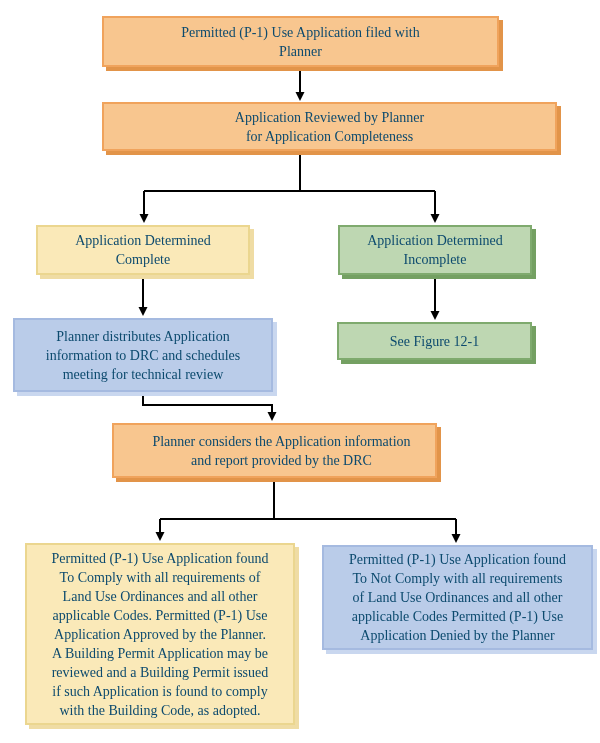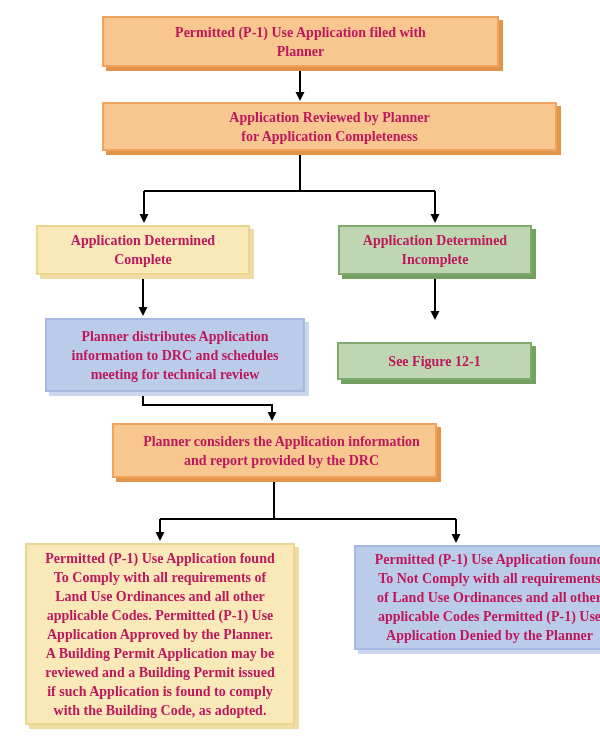--- a/index.html
+++ b/index.html
@@ -29,36 +29,36 @@
   .node {
     position: absolute;
     box-sizing: border-box;
     display: flex;
     align-items: center;
     justify-content: center;
     text-align: center;
     white-space: pre-line;
     font-size: 14px;
     line-height: 19px;
-    font-weight: 700;
-    color: #be185d;
+    font-weight: 400;
+    color: #0c4a6e;
     padding: 2px 4px;
     z-index: 1;
   }
   .node.orange { background: var(--orange-fill); border: 2px solid var(--orange-border); box-shadow: 4px 4px 0 var(--orange-shadow); }
   .node.yellow { background: var(--yellow-fill); border: 2px solid var(--yellow-border); box-shadow: 4px 4px 0 var(--yellow-shadow); }
   .node.green  { background: var(--green-fill);  border: 2px solid var(--green-border);  box-shadow: 4px 4px 0 var(--green-shadow); }
-  .node.blue   { background: var(--blue-fill);   border: 2px solid var(--blue-border);   box-shadow: 4px 4px 0 var(--blue-shadow); margin-left: 32px; }
+  .node.blue   { background: var(--blue-fill);   border: 2px solid var(--blue-border);   box-shadow: 4px 4px 0 var(--blue-shadow); }
 
   .pos-filed      { left: 102px; top: 16px;  width: 397px; height: 51px; }
   .pos-reviewed   { left: 102px; top: 102px; width: 455px; height: 49px; }
   .pos-complete   { left: 36px;  top: 225px; width: 214px; height: 50px; }
   .pos-incomplete { left: 338px; top: 225px; width: 194px; height: 50px; }
   .pos-distribute { left: 13px;  top: 318px; width: 260px; height: 74px; }
-  .pos-see-figure { left: 337px; top: 322px; width: 195px; height: 38px; margin-top: 20px; }
+  .pos-see-figure { left: 337px; top: 322px; width: 195px; height: 38px; }
   .pos-considers  { left: 112px; top: 423px; width: 325px; height: 55px; padding-left: 18px; }
   .pos-comply     { left: 25px;  top: 543px; width: 270px; height: 182px; }
   .pos-not-comply { left: 322px; top: 545px; width: 271px; height: 105px; }
 </style>
 </head>
 <body>
 
 <div id="canvas">
 
   <svg id="connectors" viewBox="0 0 600 743" xmlns="http://www.w3.org/2000/svg">

